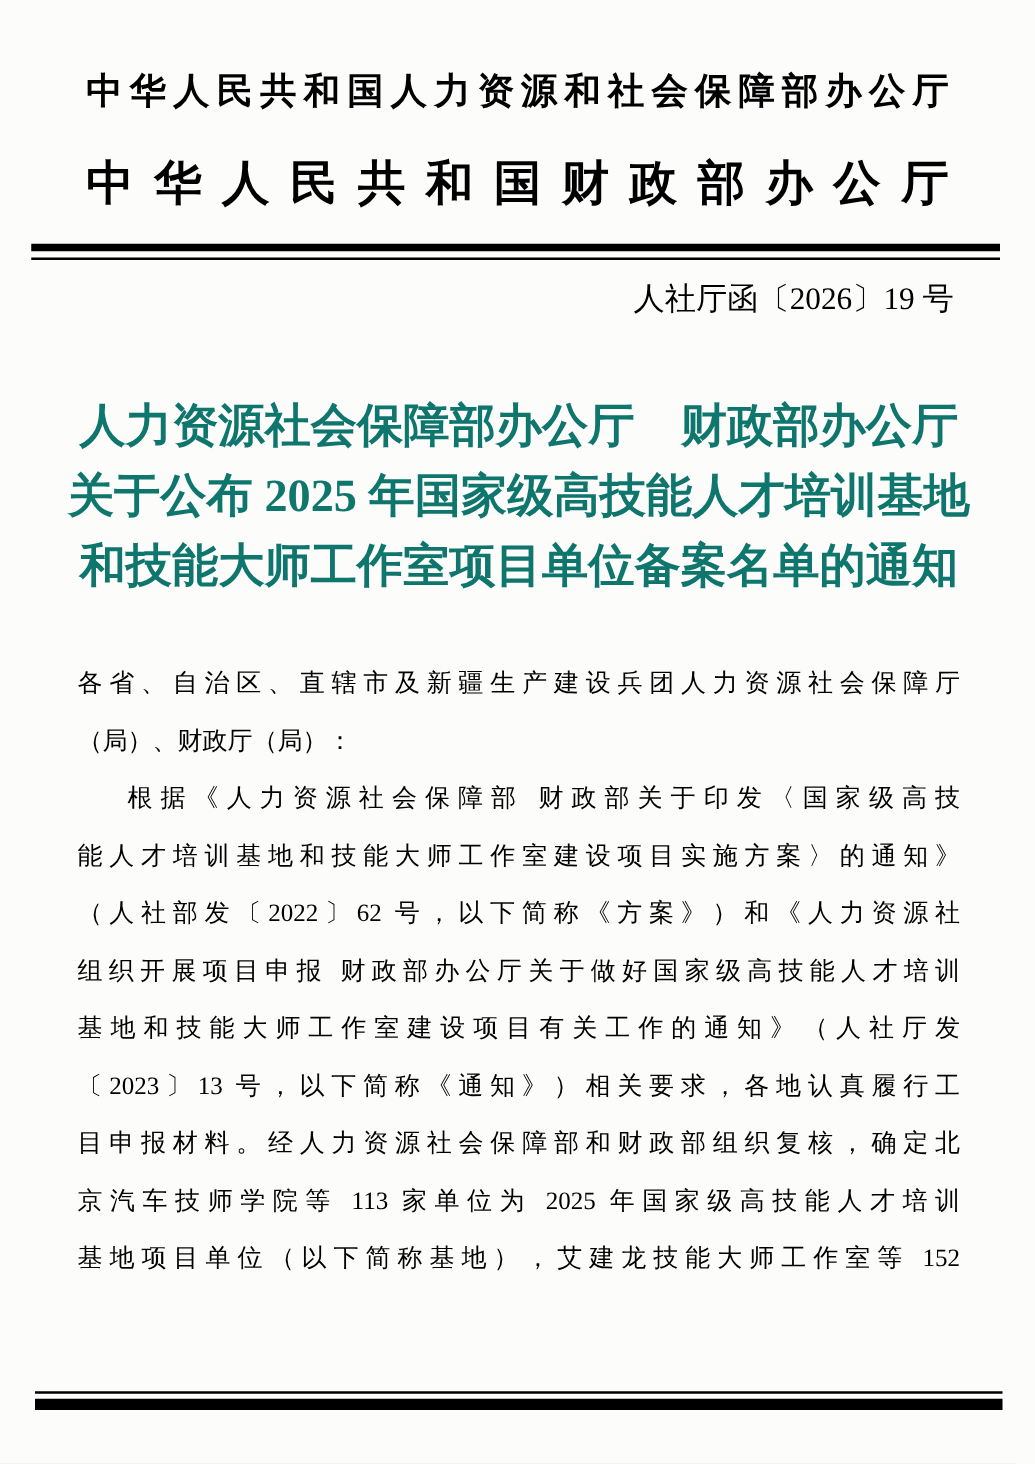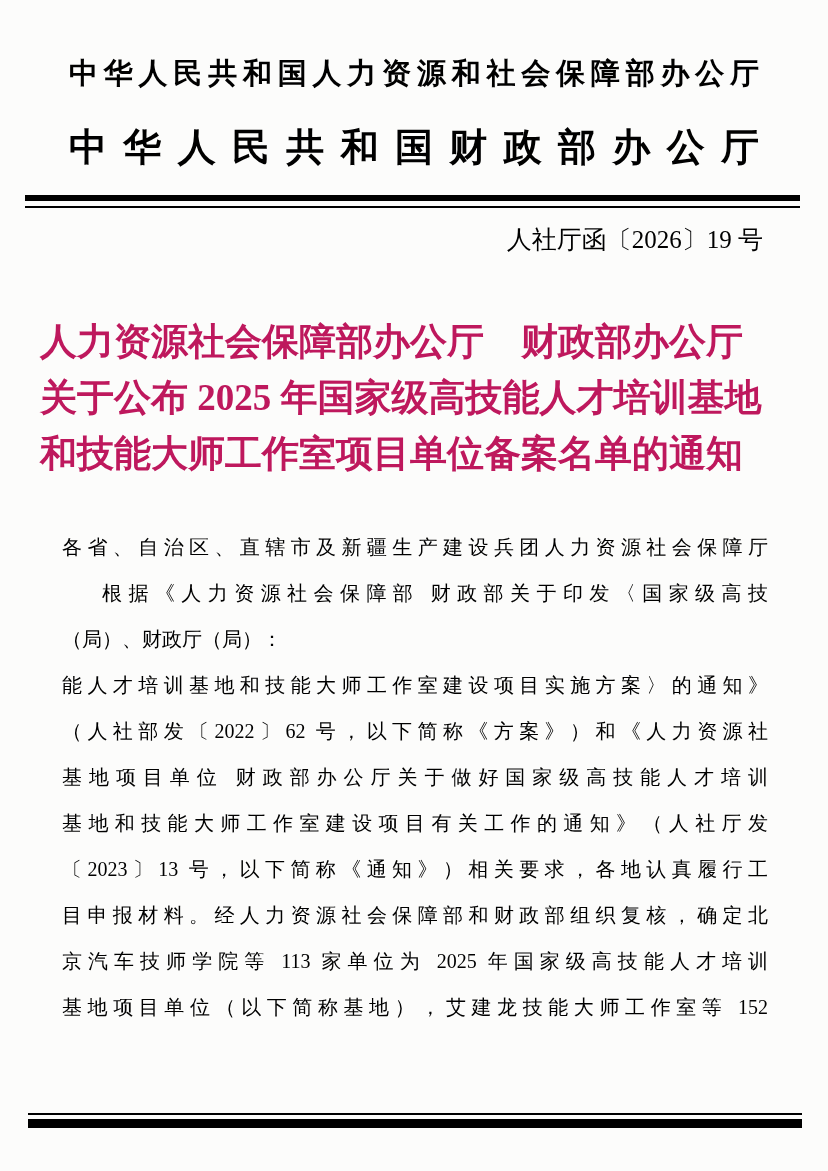--- a/index.html
+++ b/index.html
@@ -41,23 +41,24 @@
     top: 224px; left: 62px; width: 701px;
     text-align: right;
     font-size: 25px;
     line-height: 32px;
     color: #000;
   }
   
   .title {
     position: absolute;
     top: 314px; left: 40px; width: 750px;
+    text-align: center;
     font-size: 37px;
     font-weight: 900;
-    color: #be185d;
+    color: #0f766e;
   }
   .title .t-line { line-height: 56px; }
   
   .body-text {
     position: absolute;
     top: 524px; left: 62px; width: 706px;
     font-size: 20px;
     color: #000;
   }
   .bline {
@@ -93,25 +94,25 @@
   <div class="doc-number">人社厅函〔2026〕19 号</div>
 
   <div class="title">
     <div class="t-line">人力资源社会保障部办公厅　财政部办公厅</div>
     <div class="t-line">关于公布 2025 年国家级高技能人才培训基地</div>
     <div class="t-line">和技能大师工作室项目单位备案名单的通知</div>
   </div>
 
   <div class="body-text">
     <div class="bline">各省、自治区、直辖市及新疆生产建设兵团人力资源社会保障厅</div>
+    <div class="bline partial">（局）、财政厅（局）：</div>
     <div class="bline indent">根据《人力资源社会保障部 财政部关于印发〈国家级高技</div>
-    <div class="bline partial">（局）、财政厅（局）：</div>
     <div class="bline">能人才培训基地和技能大师工作室建设项目实施方案〉的通知》</div>
     <div class="bline">（人社部发〔2022〕62 号，以下简称《方案》）和《人力资源社</div>
-    <div class="bline">基地项目单位 财政部办公厅关于做好国家级高技能人才培训</div>
+    <div class="bline">组织开展项目申报 财政部办公厅关于做好国家级高技能人才培训</div>
     <div class="bline">基地和技能大师工作室建设项目有关工作的通知》（人社厅发</div>
     <div class="bline">〔2023〕13 号，以下简称《通知》）相关要求，各地认真履行工</div>
     <div class="bline">目申报材料。经人力资源社会保障部和财政部组织复核，确定北</div>
     <div class="bline">京汽车技师学院等 113 家单位为 2025 年国家级高技能人才培训</div>
     <div class="bline">基地项目单位（以下简称基地），艾建龙技能大师工作室等 152</div>
   </div>
 
   <div class="rule-bottom">
     <div class="thin"></div>
     <div class="thick"></div>

